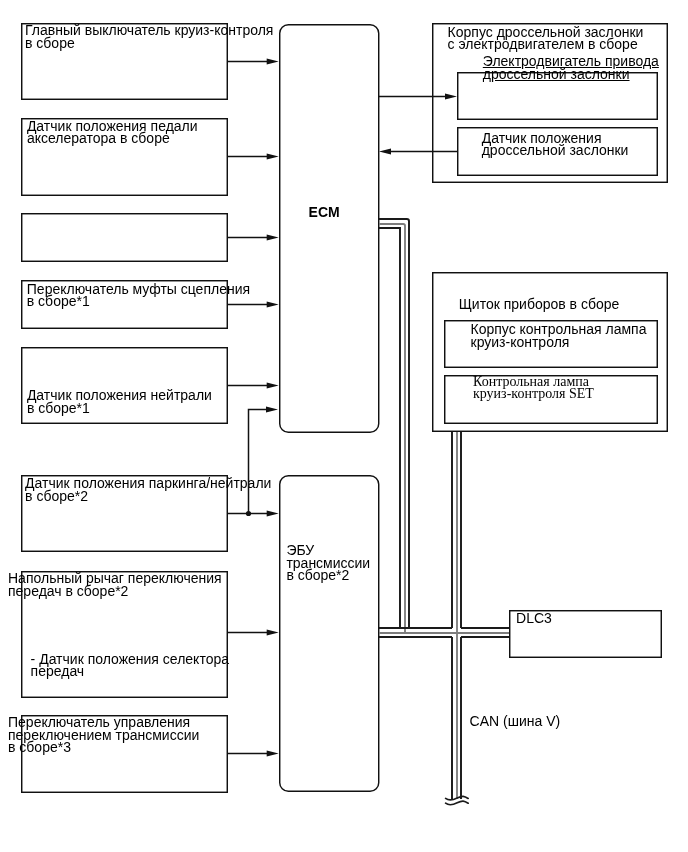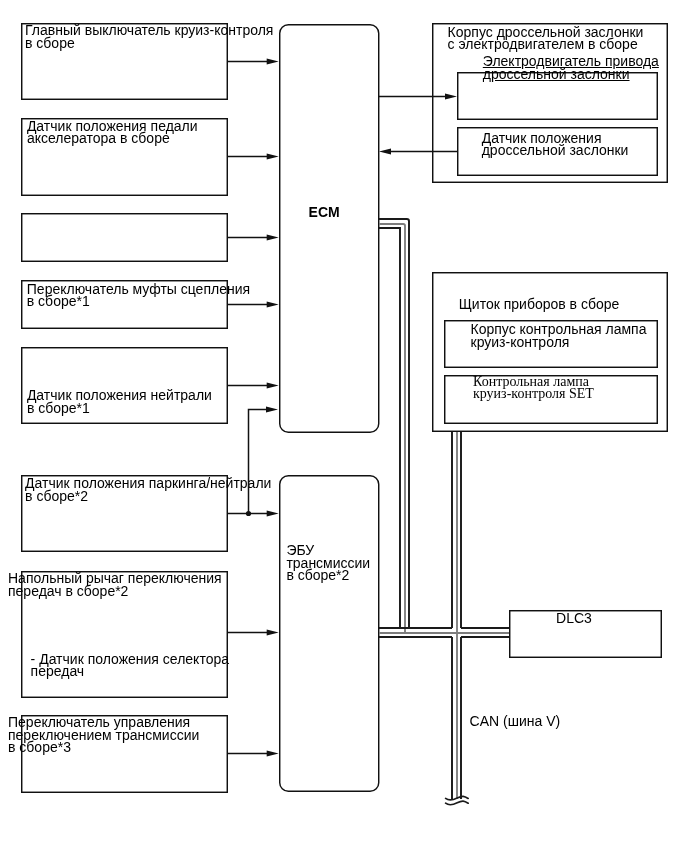--- a/index.html
+++ b/index.html
@@ -81,21 +81,21 @@
   <div class="box" style="left:431.5px;top:272.2px;width:236.0px;height:160.0px;"></div>
   <div class="lbl" style="left:458.7px;top:274.5px;margin-top:23px;">Щиток приборов в сборе</div>
   <div class="box" style="left:443.6px;top:320.3px;width:214.0px;height:48.1px;"></div>
   <div class="lbl" style="left:470.5px;top:322.9px;">Корпус контрольная лампа
 круиз-контроля</div>
   <div class="box" style="left:443.6px;top:375.2px;width:214.0px;height:48.7px;"></div>
   <div class="lbl" style="left:473px;top:375.5px;font-family:Liberation Serif, serif;">Контрольная лампа
 круиз-контроля SET</div>
 
   <div class="box" style="left:508.9px;top:609.6px;width:153.1px;height:47.9px;"></div>
-  <div class="lbl" style="left:516.1px;top:611.9px;margin-left:40px;">DLC3</div>
+  <div class="lbl" style="left:516.1px;top:611.9px;">DLC3</div>
   <div class="lbl" style="left:469.6px;top:715px;">CAN (шина V)</div>
 
   <svg class="layer" id="wire-layer" viewBox="0 0 688 852">
       <g>
         <line x1="227.5" y1="61.5" x2="267.9" y2="61.5" stroke="#111" stroke-width="1.5"></line>
         <polygon points="278.7,61.5 266.7,58.4 266.7,64.6" fill="#111"></polygon>
       </g>
       <g>
         <line x1="227.5" y1="156.5" x2="267.9" y2="156.5" stroke="#111" stroke-width="1.5"></line>
         <polygon points="278.7,156.5 266.7,153.4 266.7,159.6" fill="#111"></polygon>

